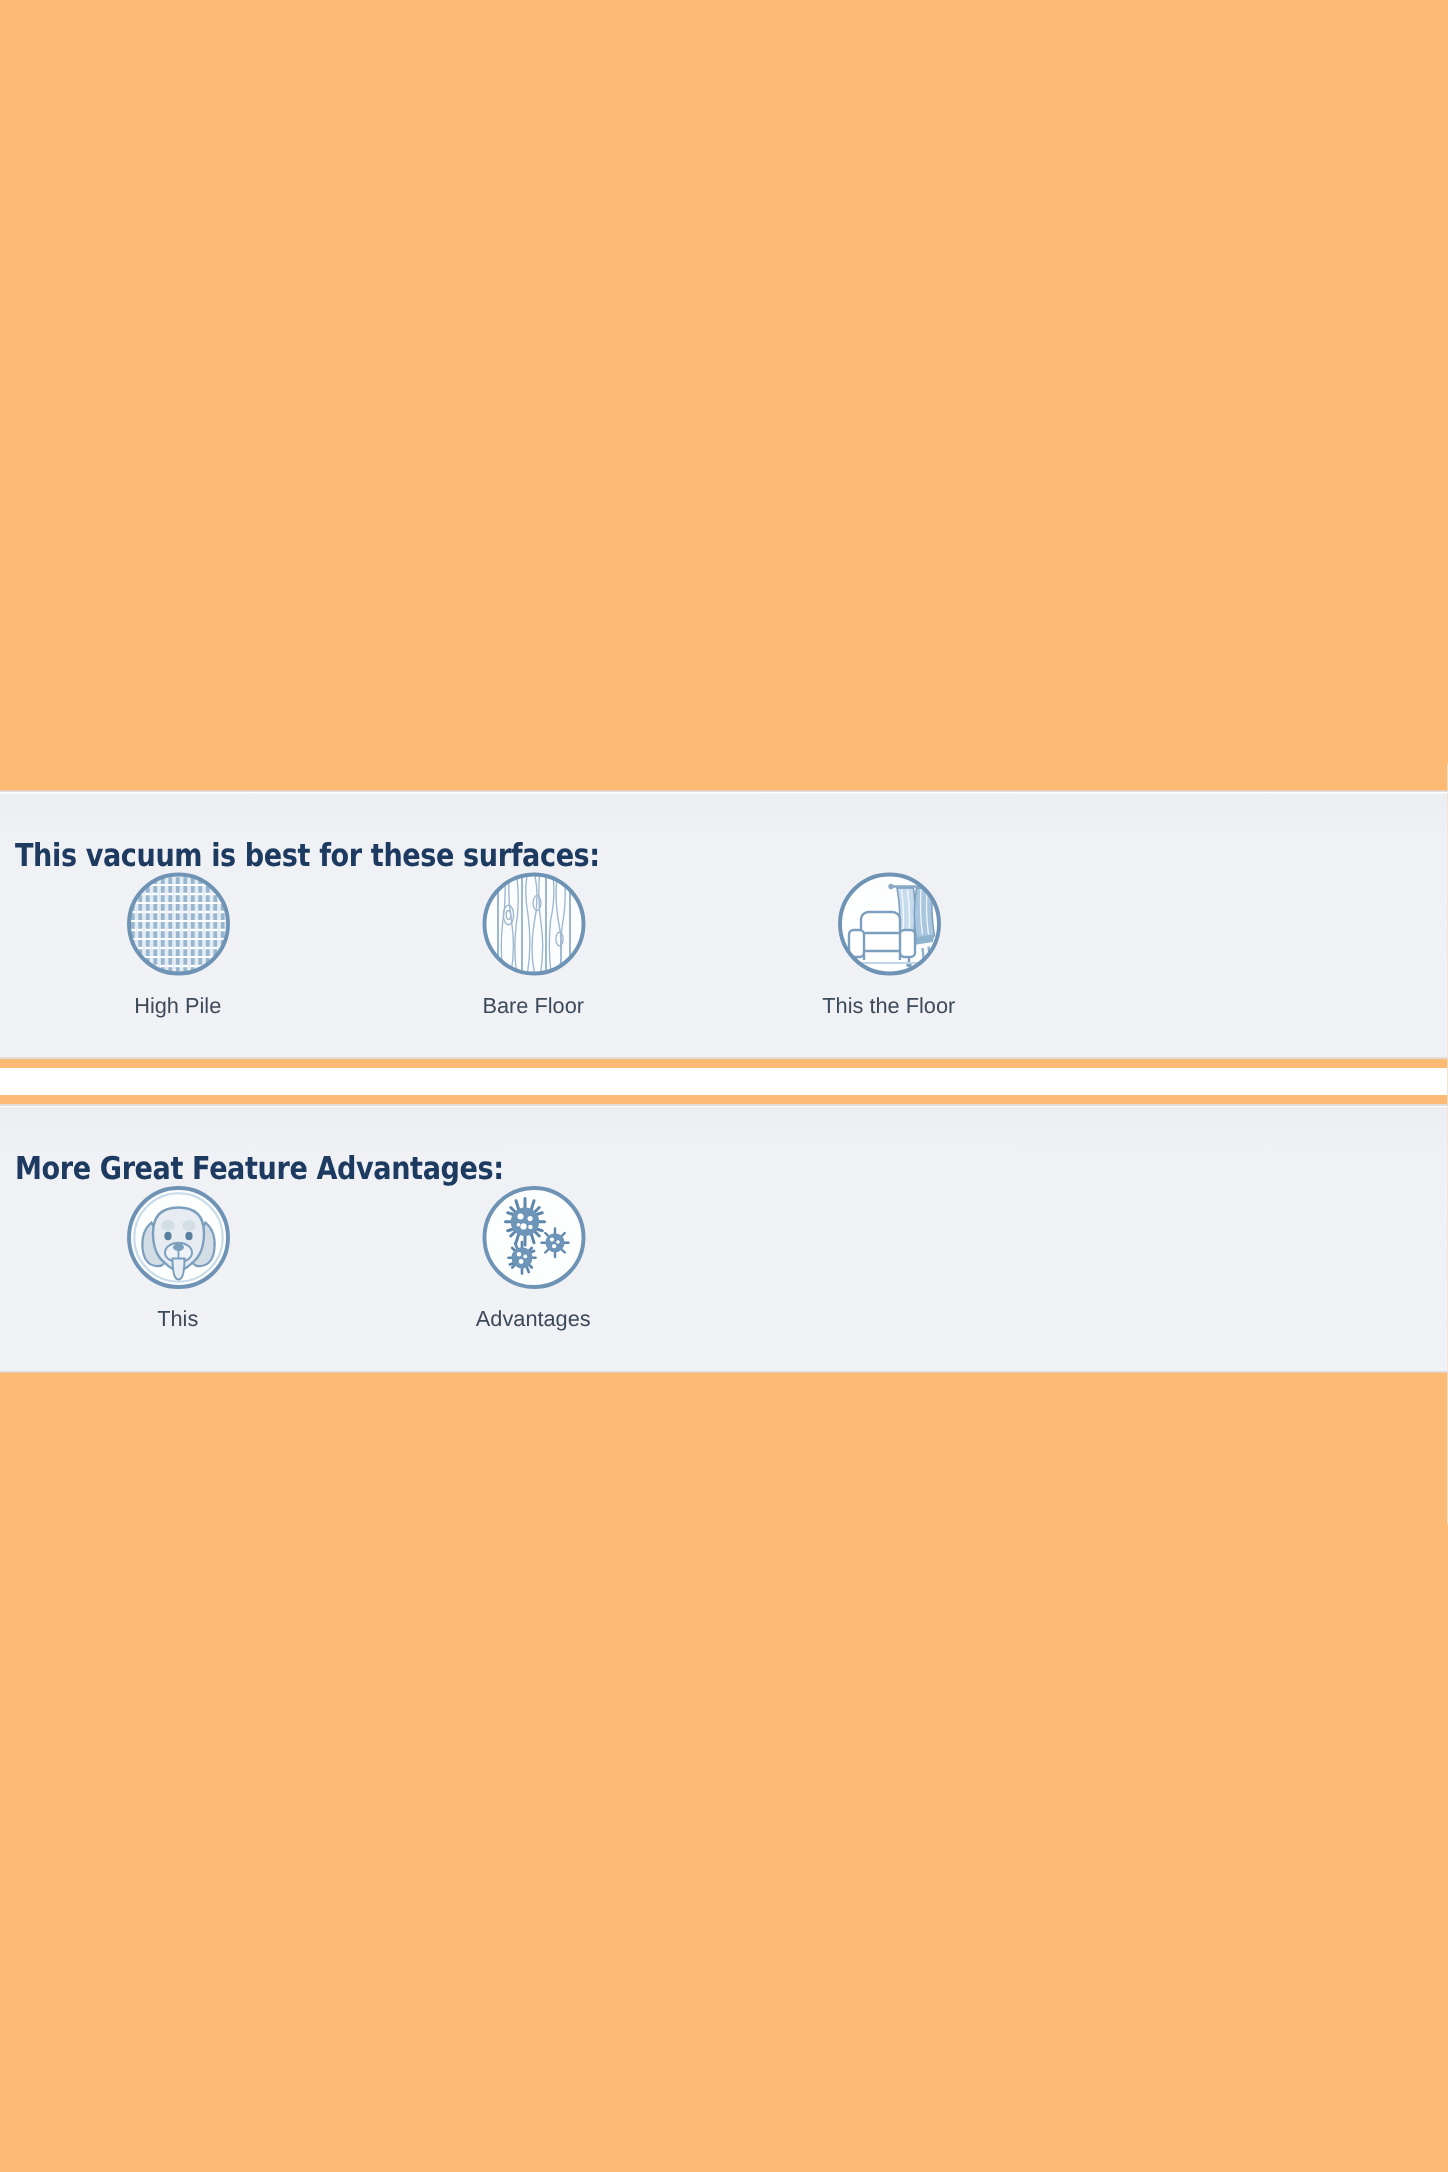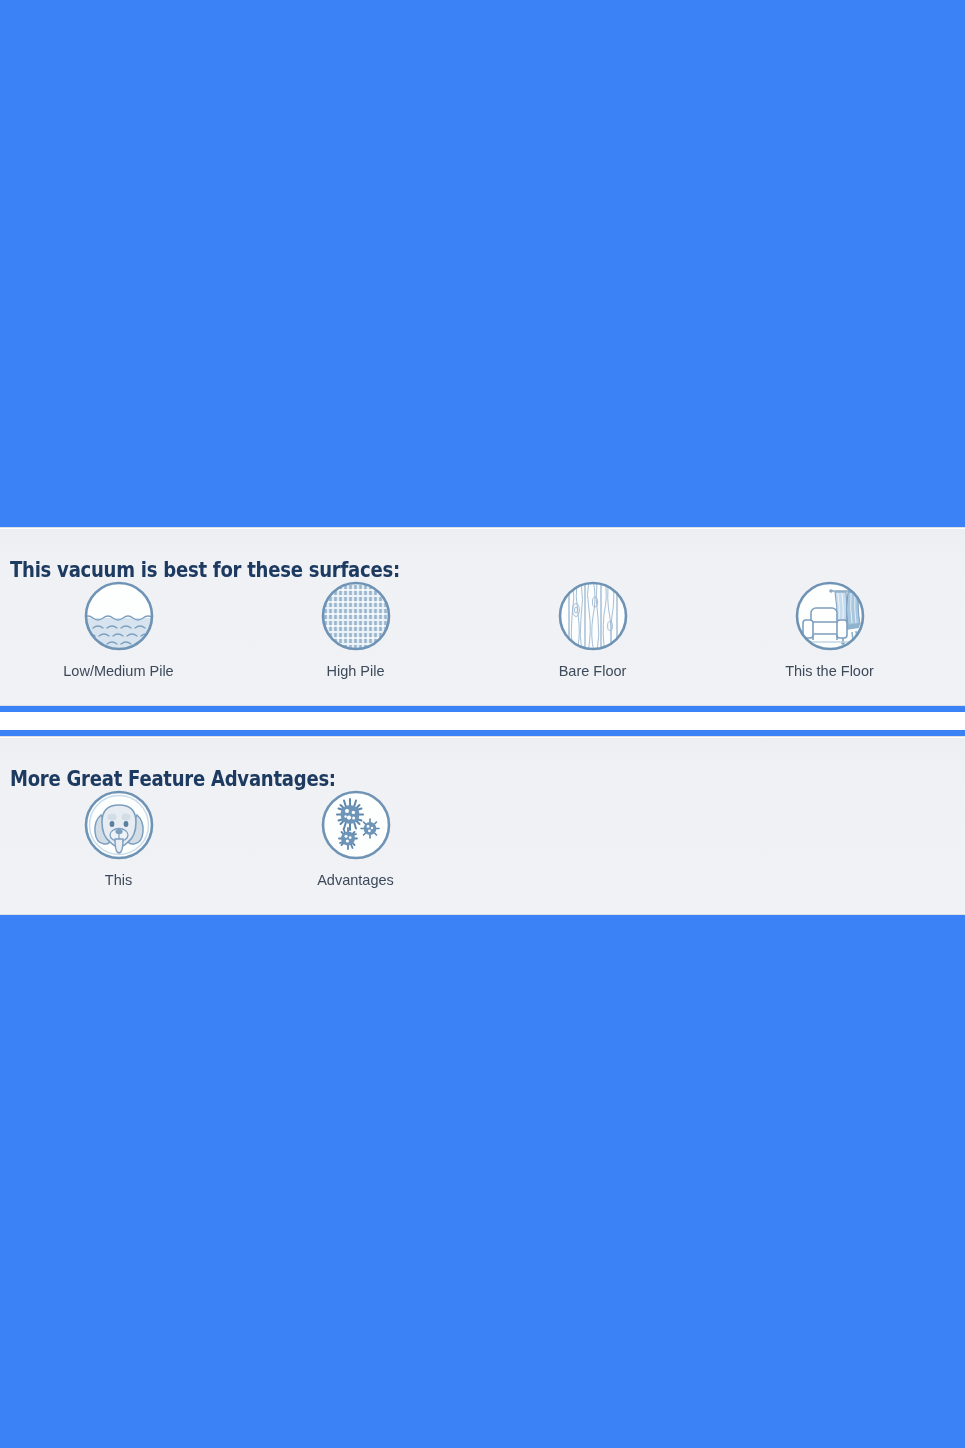--- a/index.html
+++ b/index.html
@@ -11,21 +11,21 @@
     height: 1448px;
     background: #f0f1f5;
     font-family: "Liberation Sans", sans-serif;
     overflow: hidden;
   }
 
   .page {
     position: relative;
     width: 965px;
     height: 1448px;
-    background: #3b82f6;
+    background: #fdba74;
   }
 
   
   .panel {
     position: absolute;
     left: 0;
     width: 990px;              
     background: linear-gradient(to bottom, #eceef2 0%, #f0f1f5 18%, #f1f2f6 100%);
     border: 1px solid #dcdfe6;
     border-left: none;
@@ -100,43 +100,20 @@
 <body>
 
 <div class="page">
 
   <section class="panel panel-surfaces">
     <div class="panel-inner">
       <h2 class="panel-title">This vacuum is best for these surfaces:</h2>
 
       <div class="icon-row">
 
-        <div class="icon-cell">
-          <span class="icon-circle">
-            <svg viewBox="0 0 76 76" width="76" height="76" aria-hidden="true">
-              <defs>
-                <clipPath id="cpA">
-                    <circle cx="38" cy="38" r="33"></circle>
-                  </clipPath>
-              </defs>
-              <circle cx="38" cy="38" r="33" fill="#fdfefe"></circle>
-              <g clip-path="url(#cpA)">
-                <rect x="0" y="40" width="76" height="40" fill="#d7e4ef"></rect>
-                <g stroke="#7d9fbe" stroke-width="1.3" fill="none" stroke-linecap="round">
-                  <path d="M2 40 q5 -4 10 0 q5 4 10 0 q5 -4 10 0 q5 4 10 0 q5 -4 10 0 q5 4 10 0 q5 -4 10 0"></path>
-                  <path d="M-2 50 q5 -4 10 0 M12 50 q5 -4 10 0 M26 50 q5 -4 10 0 M40 50 q5 -4 10 0 M54 50 q5 -4 10 0 M68 50 q5 -4 10 0"></path>
-                  <path d="M4 58 q5 -4 10 0 M18 58 q5 -4 10 0 M32 58 q5 -4 10 0 M46 58 q5 -4 10 0 M60 58 q5 -4 10 0"></path>
-                  <path d="M-2 66 q5 -4 10 0 M12 66 q5 -4 10 0 M26 66 q5 -4 10 0 M40 66 q5 -4 10 0 M54 66 q5 -4 10 0 M68 66 q5 -4 10 0"></path>
-                </g>
-              </g>
-              <circle cx="38" cy="38" r="33" fill="none" stroke="#6e93b5" stroke-width="2.6"></circle>
-            </svg>
-          </span>
-          <span class="icon-label">Low/Medium Pile</span>
-        </div>
 
         <div class="icon-cell">
           <span class="icon-circle">
             <svg viewBox="0 0 76 76" width="76" height="76" aria-hidden="true">
               <defs>
                 <clipPath id="cpB">
                     <circle cx="38" cy="38" r="33"></circle>
                   </clipPath>
                 <pattern id="fiber" x="0" y="0" width="5" height="12" patternUnits="userSpaceOnUse">
                   <path d="M2.5 0 L2.5 12" stroke="#9ab6cf" stroke-width="2.6"></path>

